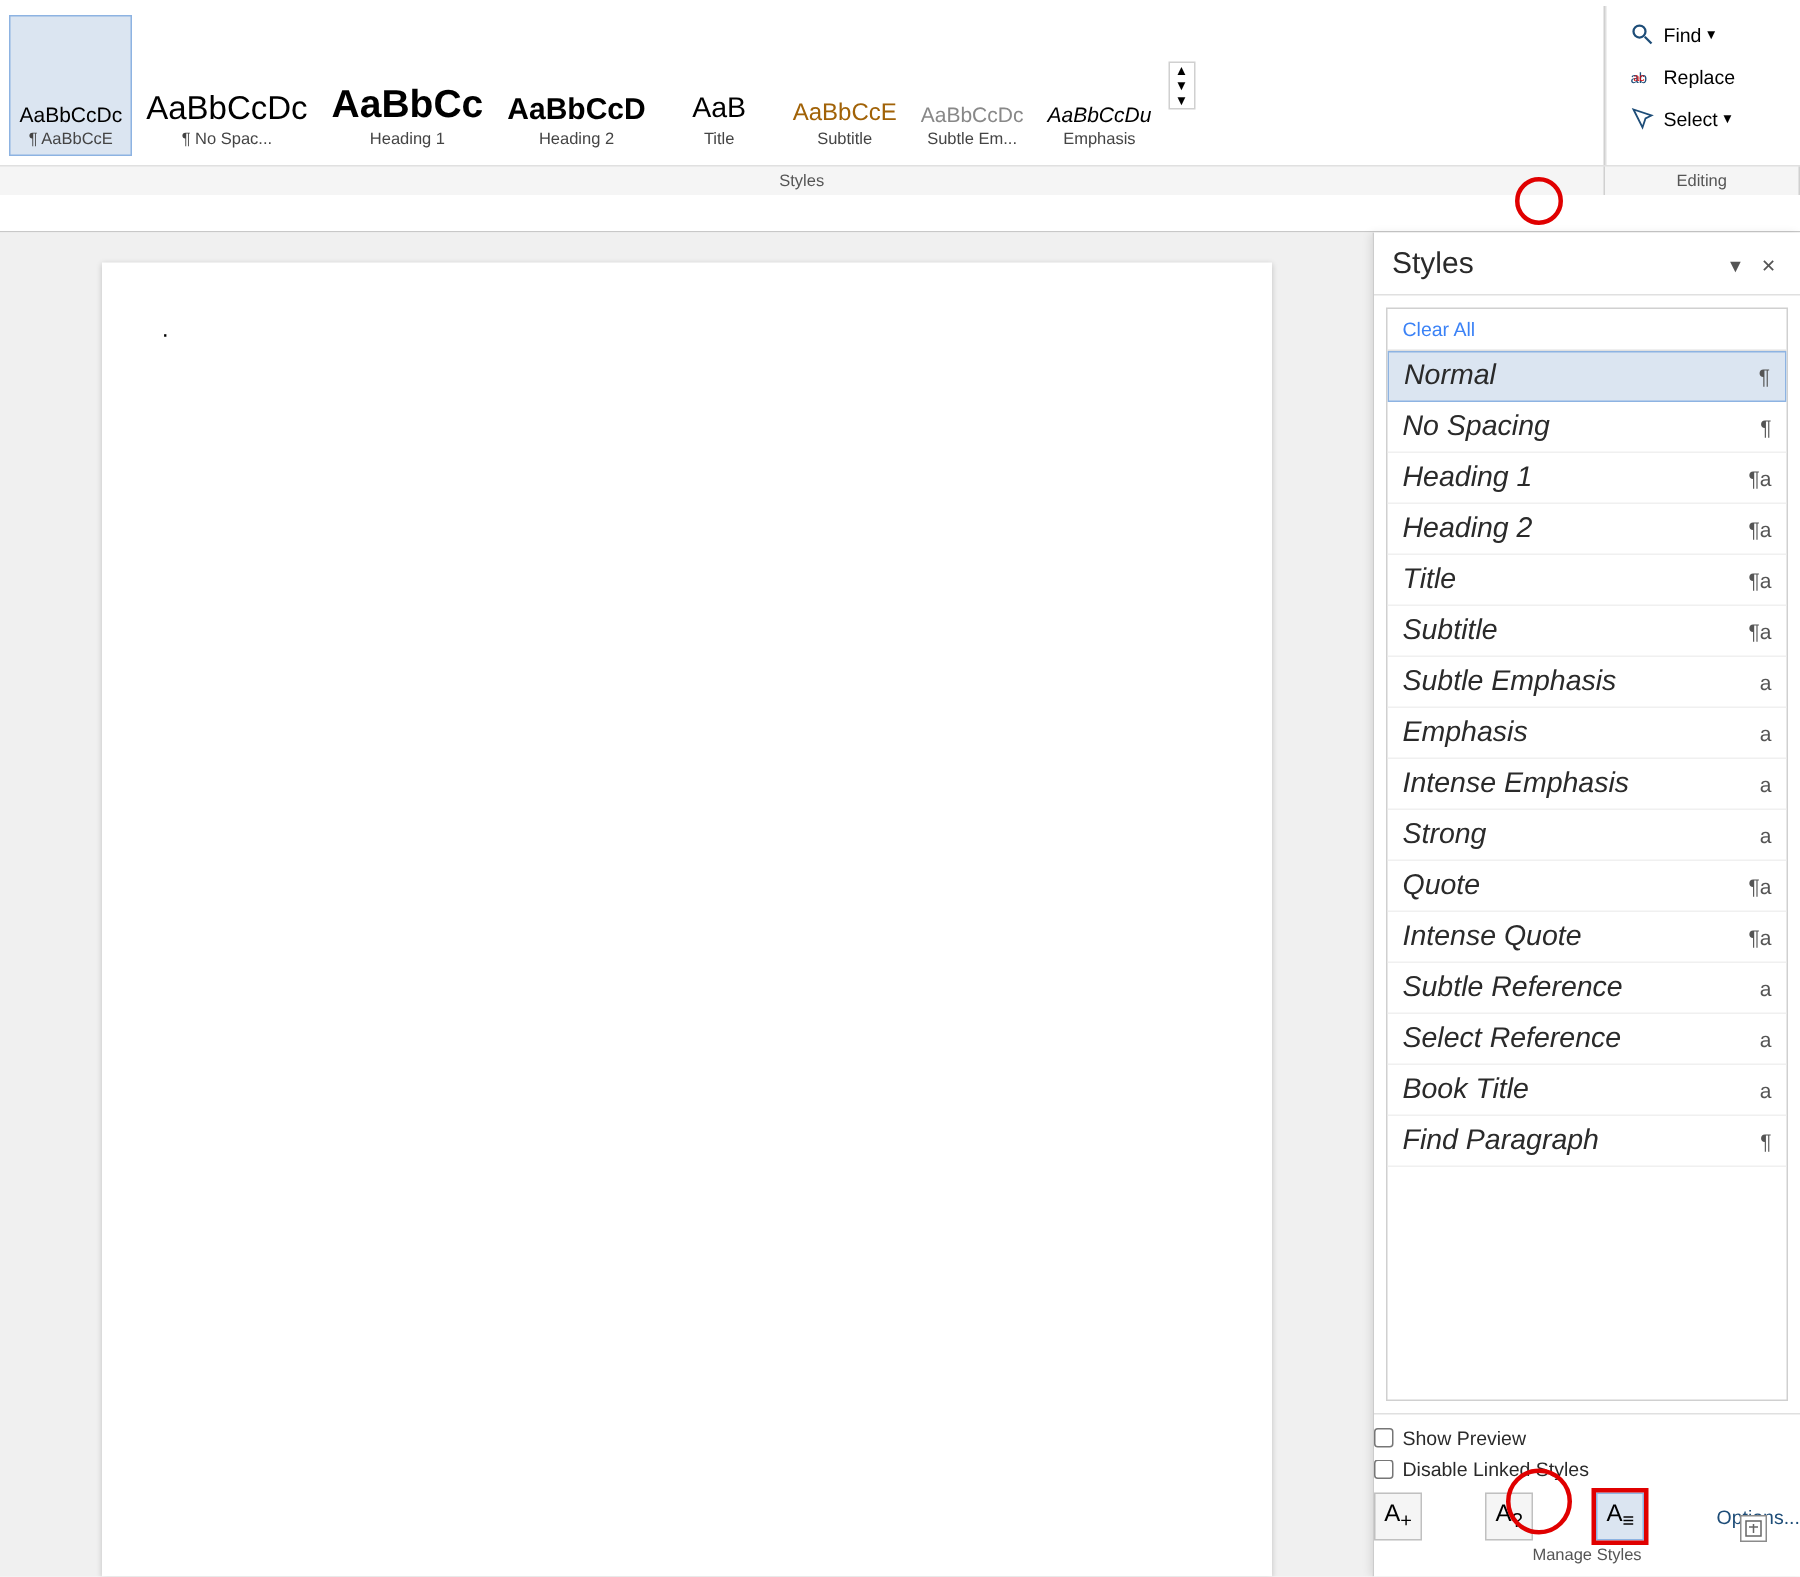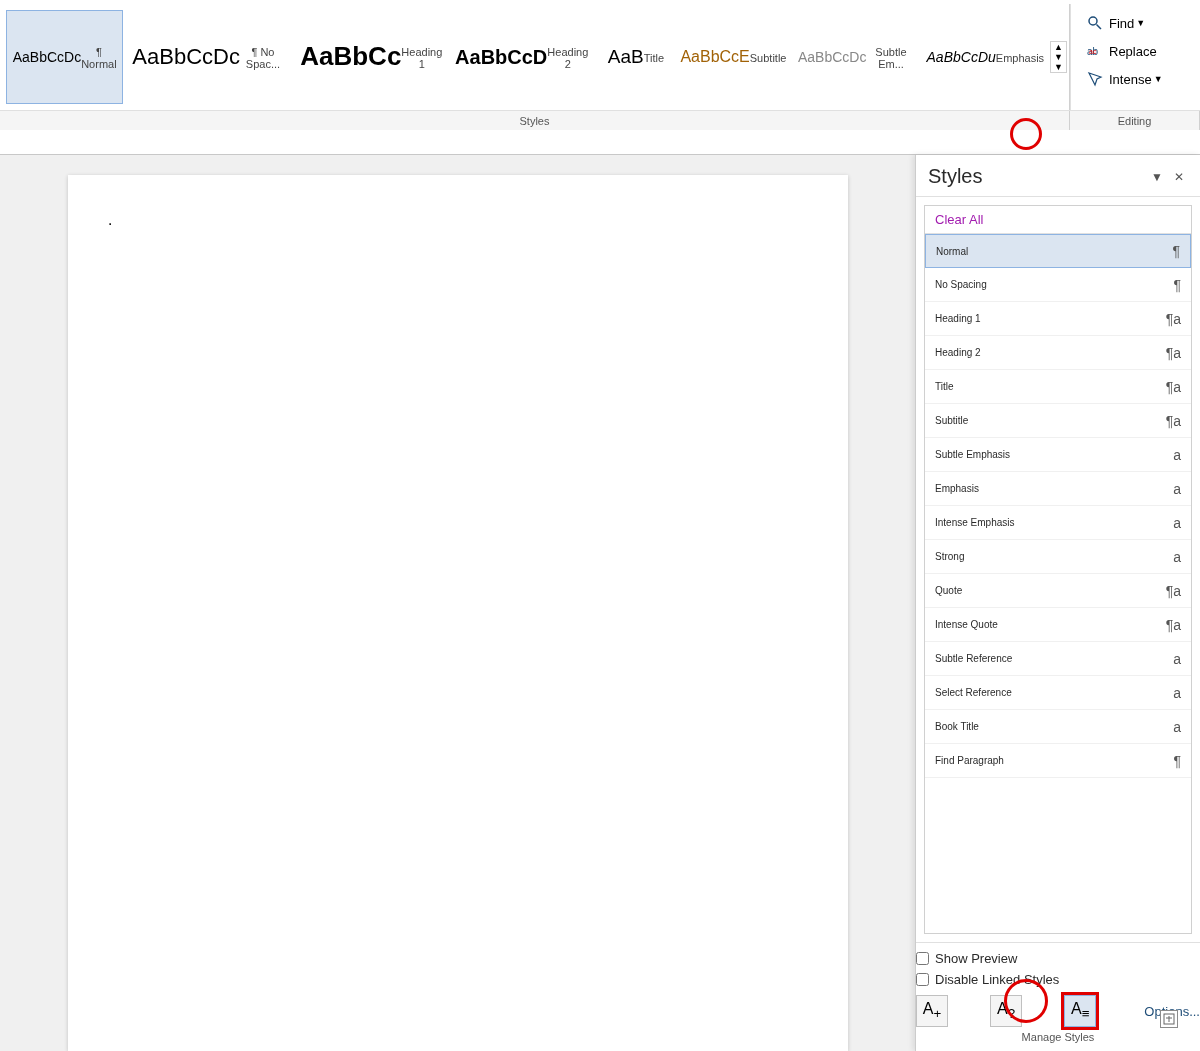--- a/index.html
+++ b/index.html
@@ -35,23 +35,23 @@
       align-items: center;
       flex: 1;
       border-right: 1px solid #d0d0d0;
       padding: 4px 2px;
       overflow: hidden;
       position: relative;
     }
 
     .style-item {
       display: flex;
-      flex-direction: row;
-      align-items: center;
-      justify-content: center;
+      flex-direction: column;
+      align-items: center;
+      justify-content: flex-end;
       min-width: 80px;
       height: 94px;
       padding: 4px 6px;
       cursor: pointer;
       border: 1px solid transparent;
       margin-right: 2px;
       font-size: 11px;
     }
 
     .style-item.active {
@@ -264,32 +264,33 @@
       min-height: 34px;
     }
 
     .style-list-item.active {
       background: #dbe5f1;
       border: 1px solid #8db3e2;
     }
 
     .style-list-item .style-name {
       flex: 1;
-      font-size: 10px;
+      font-size: 19px;
+      font-style: italic;
     }
 
     .style-list-item .style-icon {
       color: #555;
       font-size: 14px;
       margin-left: 8px;
     }
 
     .clear-all-item {
       font-size: 13px;
-      color: #a21caf;
+      color: #3b82f6;
       padding: 6px 10px;
       border-bottom: 1px solid #e0e0e0;
       cursor: pointer;
     }
 
     
     .styles-panel-footer {
       padding: 8px 0;
       border-top: 1px solid #e0e0e0;
     }
@@ -351,21 +352,21 @@
 <body>
 
 <div class="ribbon">
   <div class="ribbon-toolbar">
 
     <div class="styles-gallery">
 
       <div id="gallery-items" style="display:flex; align-items:center; overflow:hidden;">
           <div class="style-item normal active">
             <div class="preview-text">AaBbCcDc</div>
-            <div class="label">¶ Normal</div>
+            <div class="label">¶ AaBbCcE</div>
           </div>
           <div class="style-item no-spacing">
             <div class="preview-text">AaBbCcDc</div>
             <div class="label">¶ No Spac...</div>
           </div>
           <div class="style-item heading1">
             <div class="preview-text">AaBbCc</div>
             <div class="label">Heading 1</div>
           </div>
           <div class="style-item heading2">
@@ -416,21 +417,21 @@
           </svg>
         </div>
         <span>Replace</span>
       </div>
       <div class="ribbon-right-item">
         <div class="icon">
           <svg width="16" height="16" viewBox="0 0 16 16">
             <path d="M2 2 L8 14 L10 8 L14 6 Z" fill="none" stroke="#1e4d78" stroke-width="1.2"></path>
           </svg>
         </div>
-        <span>Intense</span>
+        <span>Select</span>
         <span class="dropdown-arrow">▼</span>
       </div>
     </div>
   </div>
 
   <div class="ribbon-label-bar">
     <div class="ribbon-section-label">Styles</div>
     <div class="ribbon-section-label" style="max-width:130px;">Editing</div>
   </div>
 

